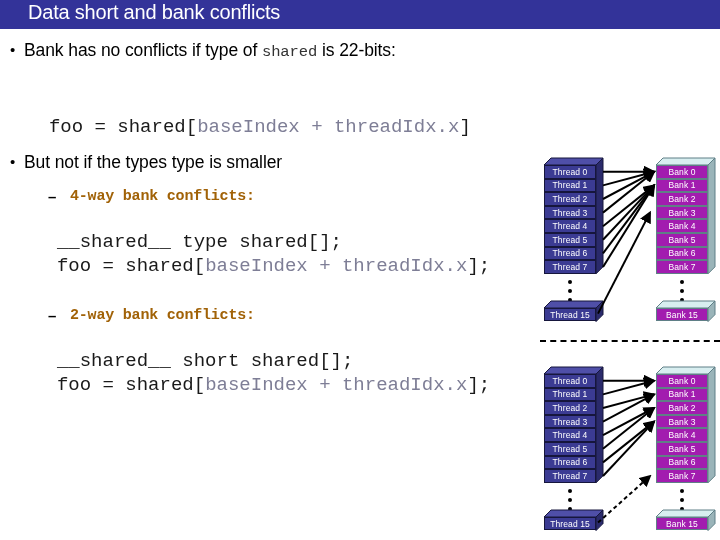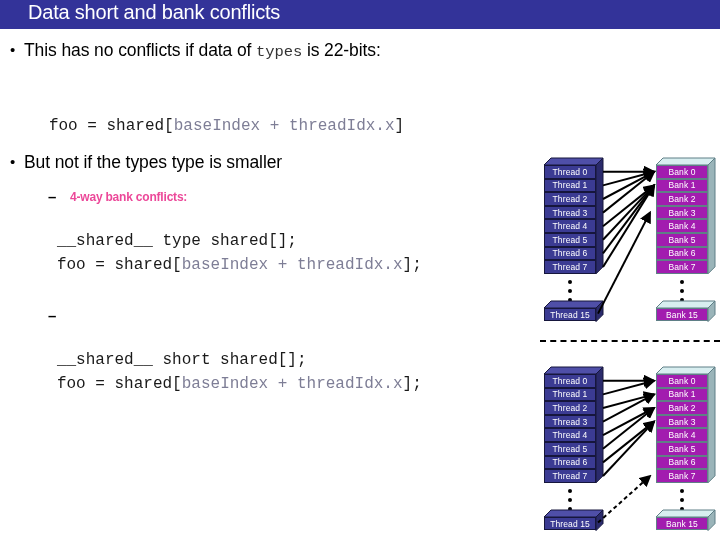--- a/index.html
+++ b/index.html
@@ -53,29 +53,30 @@
     font-weight: bold;
     line-height: 20px;
   }
   .lvl1-text {
     font-size: 17.5px;
     color: #000000;
     line-height: 20px;
     letter-spacing: -0.1px;
   }
   .lvl2-text {
-    font-size: 12px;
+    font-size: 15px;
     font-weight: bold;
-    color: #ec4899;
+    color: #a16207;
     line-height: 20px;
     letter-spacing: -0.2px;
+    font-family: Liberation Mono, monospace;
   }
   .mono {
     font-family: "Liberation Mono", "DejaVu Sans Mono", monospace;
-    font-size: 16px;
+    font-size: 19px;
     color: #1a1a1a;
     white-space: pre;
     letter-spacing: 0px;
   }
   .mono-dim {
     color: #7e7e96;
   }
   .mono-inline {
     font-family: "Liberation Mono", "DejaVu Sans Mono", monospace;
     font-size: 15.5px;
@@ -147,21 +148,21 @@
   }
 </style>
 </head>
 <body>
 
 <div class="title-bar"></div>
 <div class="title-text">Data short and bank conflicts</div>
 
 <div class="bullet-row" style="left:10px; top:40px;">
   <span class="bullet-dot">•</span>
-  <span class="lvl1-text"><span>This has no conflicts if data of </span><span class="mono-inline">types</span><span> is 22-bits:</span></span>
+  <span class="lvl1-text"><span>Bank has no conflicts if type of </span><span class="mono-inline">shared</span><span> is 22-bits:</span></span>
 </div>
 
 <div class="code-line" style="left:40px; top:98px;">
   <span class="mono">foo = shared[</span><span class="mono mono-dim">baseIndex + threadIdx.x</span><span class="mono">]</span>
 </div>
 
 <div class="bullet-row" style="left:10px; top:152px;">
   <span class="bullet-dot">•</span>
   <span class="lvl1-text">But not if the types type is smaller</span>
 </div>
@@ -173,20 +174,21 @@
 
 <div class="code-line" style="left:48px; top:213px;">
   <span class="mono">__shared__ type shared[];</span>
 </div>
 <div class="code-line" style="left:48px; top:237px;">
   <span class="mono">foo = shared[</span><span class="mono mono-dim">baseIndex + threadIdx.x</span><span class="mono">];</span>
 </div>
 
 <div class="bullet-row" style="left:48px; top:306px;">
   <span class="bullet-dash">–</span>
+  <span class="lvl2-text">2-way bank conflicts:</span>
 </div>
 
 <div class="code-line" style="left:48px; top:332px;">
   <span class="mono">__shared__ short shared[];</span>
 </div>
 <div class="code-line" style="left:48px; top:356px;">
   <span class="mono">foo = shared[</span><span class="mono mono-dim">baseIndex + threadIdx.x</span><span class="mono">];</span>
 </div>
 
 <div class="diagram" id="diag1" style="left:538px; top:157px; width:182px; height:168px;">

